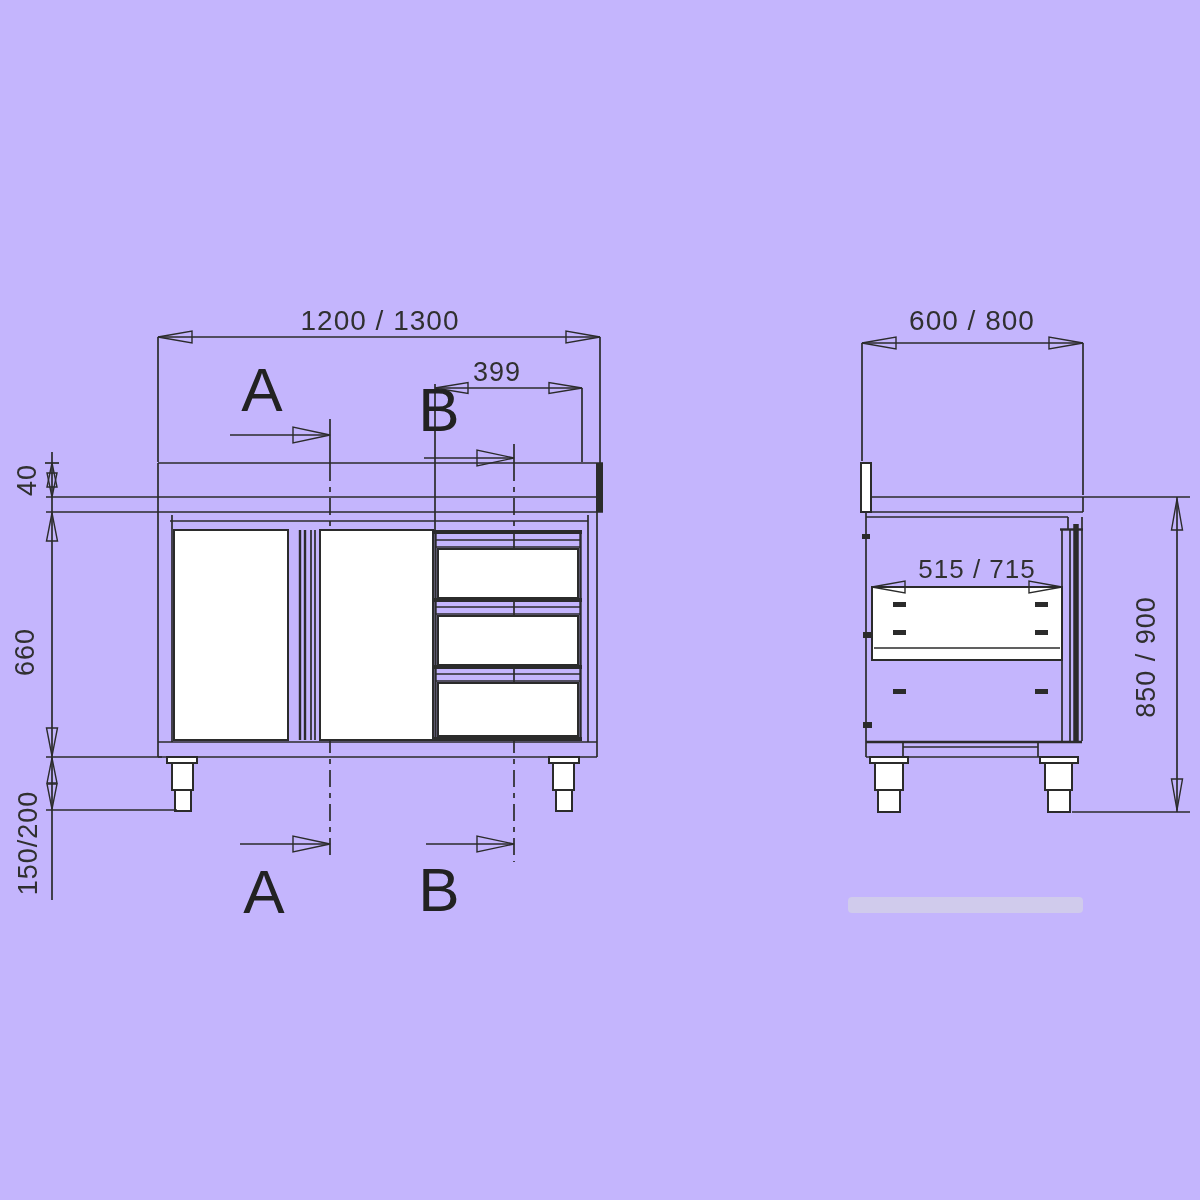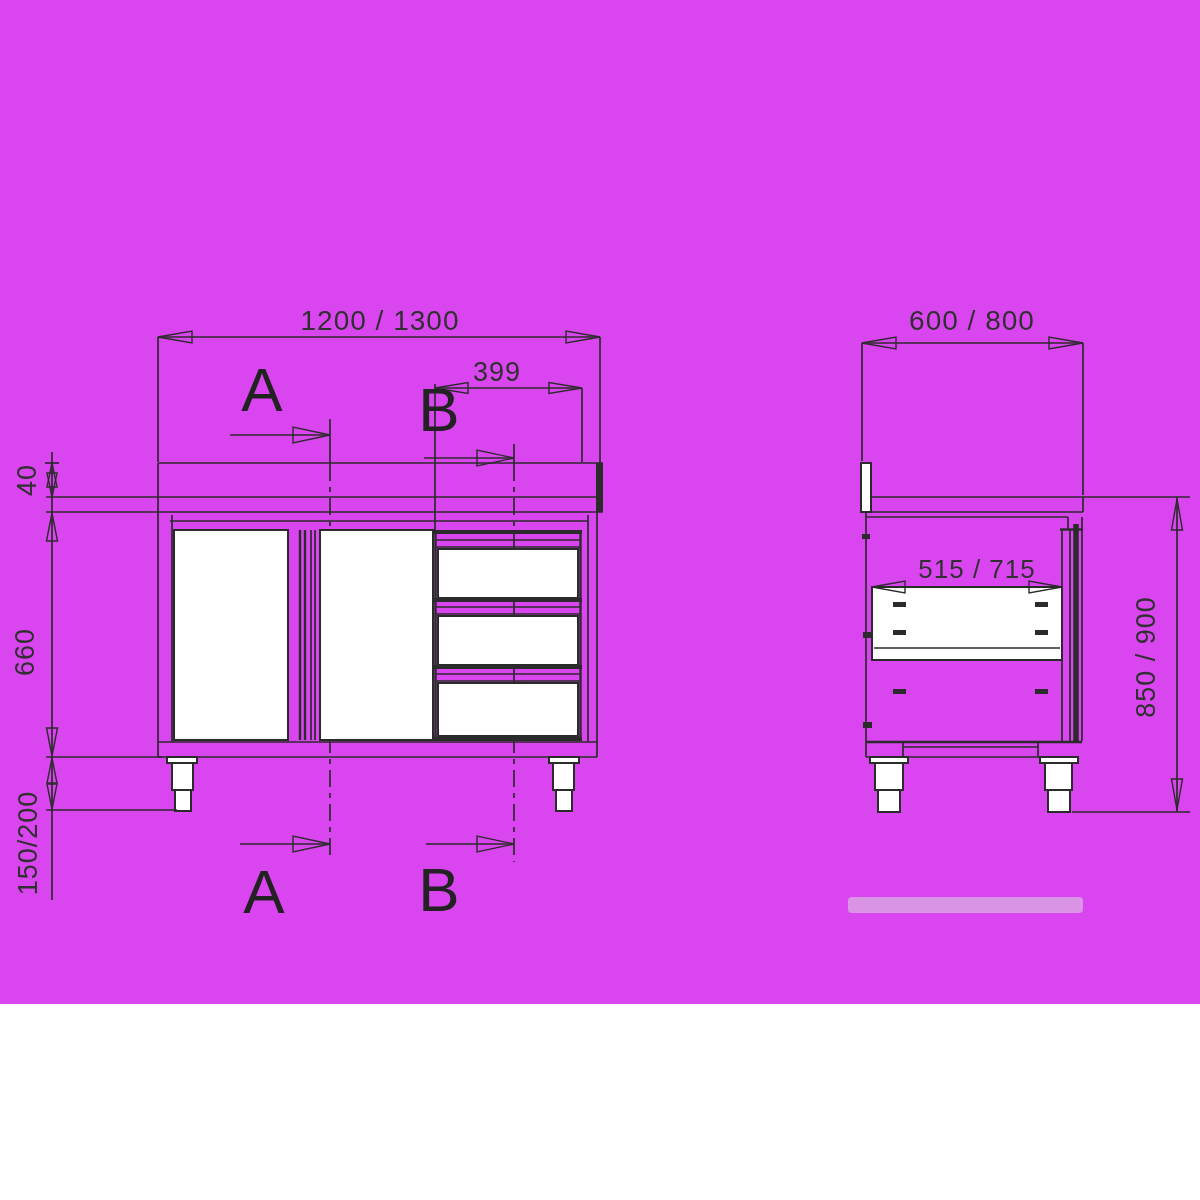--- a/index.html
+++ b/index.html
@@ -1,16 +1,16 @@
 <!DOCTYPE html>
 <html><head>
 <meta charset="utf-8">
 <style>
   html,body{margin:0;padding:0;background:#ffffff;}
-  .canvas{position:relative;width:1200px;height:1004px;background:#d946ef;overflow:hidden;}
+  .canvas{position:relative;width:1200px;height:1200px;background:#c4b5fd;overflow:hidden;}
   svg{display:block}
   .ln{stroke:#2b2b2b;stroke-width:1.7;fill:none;stroke-linecap:butt}
   .h2{stroke-width:2.4}
   .hv{stroke-width:3.8}
   .h5{stroke-width:5.5}
   .ah{fill:none;stroke:#2b2b2b;stroke-width:1.4}
   .dash{stroke-dasharray:17 6 5 6}
   .blk{fill:#2b2b2b;stroke:none}
   .face{fill:#ffffff;stroke:#2b2b2b;stroke-width:2}
   .txt{font-family:"Liberation Sans","DejaVu Sans",sans-serif;fill:#303030;text-anchor:middle}

